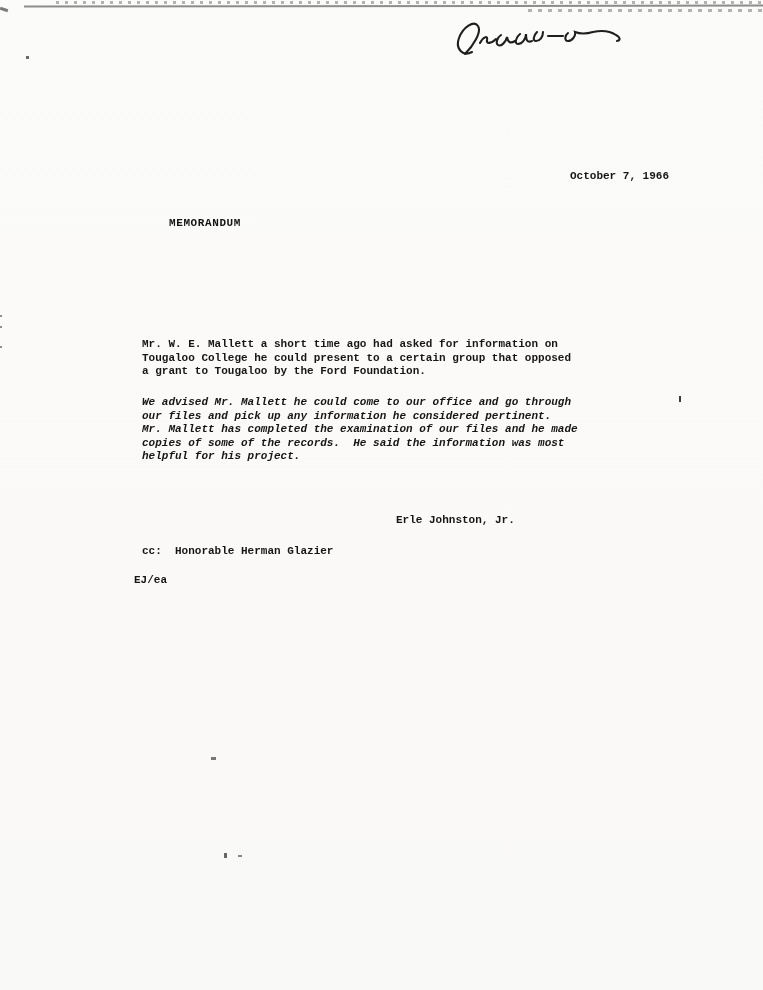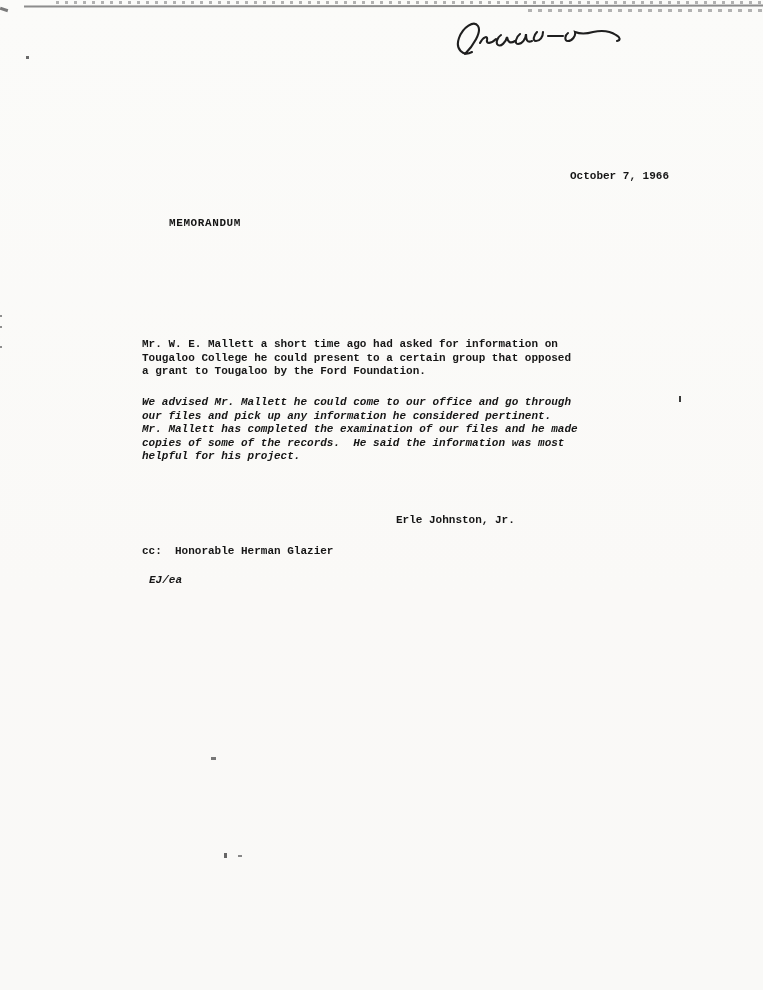--- a/index.html
+++ b/index.html
@@ -53,21 +53,21 @@
   .date-line       { left: 570px; top: 170px; }
   .memo-title      { left: 136px; top: 217px; letter-spacing: 0.6px; margin-left: 33px; }
   .row-to          { left: 142px; top: 248px; }
   .row-from        { left: 142px; top: 277px; }
   .row-subject     { left: 142px; top: 306px; }
   .memo-row .lbl   { display: inline-block; width: 98px; }
   .para1           { left: 142px; top: 338px; }
   .para2           { left: 142px; top: 396px; font-style: italic; }
   .signature       { left: 380px; top: 514px; margin-left: 16px; }
   .cc-line         { left: 142px; top: 545px; }
-  .initials-line   { left: 149px; top: 574px; font-style: italic; }
+  .initials-line   { left: 134px; top: 574px; }
   
   .speck { position: absolute; background: #5a5a5a; }
   .speck-a { left: 26px;  top: 56px;  width: 3px; height: 3px; background:#6a6a6a; }
   .speck-b { left: 679px; top: 396px; width: 2px; height: 6px; background:#3a3a3a; }
   .speck-c { left: 211px; top: 757px; width: 5px; height: 3px; background:#777; }
   .speck-d { left: 224px; top: 853px; width: 3px; height: 5px; background:#666; }
   .speck-e { left: 238px; top: 855px; width: 4px; height: 2px; background:#888; }
   .edge-tick { position: absolute; left: 0; width: 2px; height: 2px; background:#8f8f8f; }
   .et1 { top: 315px; } .et2 { top: 326px; } .et3 { top: 346px; }
 </style>

